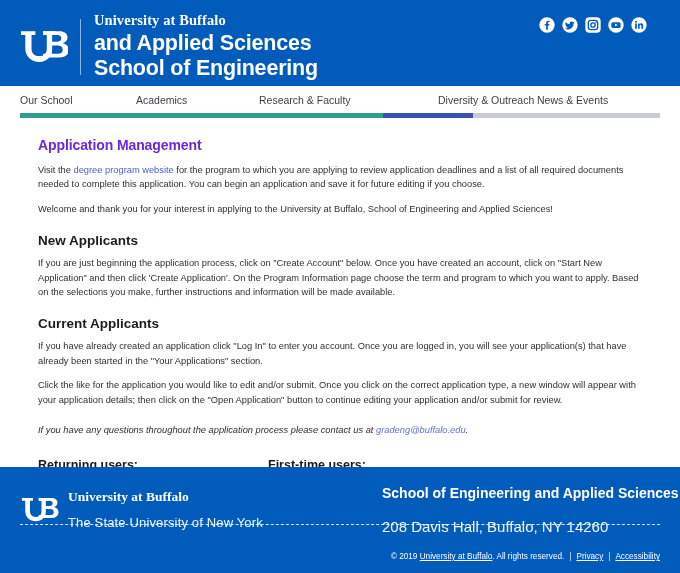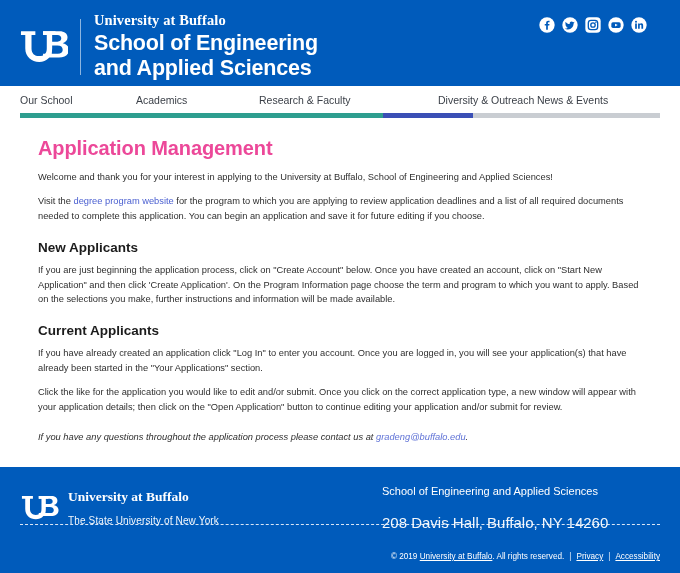--- a/index.html
+++ b/index.html
@@ -95,25 +95,25 @@
     position: absolute; left: 453px; top: 1px;
     width: 187px; height: 1px; background: #c9cdd2;
   }
 
   
   .main {
     padding: 16px 32px 0 38px;
     color: #2b2b2b;
   }
   h1.section-title {
-    font-size: 20px;
+    font-size: 14px;
     font-weight: bold;
     margin: 0 0 10px 0;
     letter-spacing: -.1px;
-    color: #ec4899;
+    color: #6d28d9;
   }
   h2.section-title {
     font-size: 13.5px;
     font-weight: bold;
     margin: 17px 0 8px 0;
     color: #1c1c1c;
   }
   p.body {
     font-size: 9.3px;
     line-height: 1.55;
@@ -175,28 +175,28 @@
   }
   .f-brand { display: flex; align-items: center; width: 362px; }
   .f-ub-mark { width: 39px; height: 30px; flex:none; margin-right: 9px; }
   .f-univ {
     font-family: "Liberation Serif", serif;
     font-weight: bold;
     font-size: 13.5px;
     line-height: 1.1;
   }
   .f-sub {
-    font-size: 10px;
+    font-size: 13px;
     opacity: .95;
     margin-top: 10px;
     letter-spacing: .15px;
   }
   .f-addr-title {
-    font-size: 11px;
-    font-weight: normal;
+    font-size: 14px;
+    font-weight: bold;
     line-height: 1.3;
   }
   .f-addr-line {
     font-size: 15px;
     margin-top: 16px;
     opacity: .95;
   }
   .f-dash {
     position: absolute;
     left: 20px; top: 57px;
@@ -226,22 +226,22 @@
     <div class="brand">
       <svg class="ub-mark" viewBox="0 0 100 82">
         <g fill="#ffffff">
           <path d="M2 8 h30 v8 h-8 v28 c0 10 6 16 16 16 c10 0 16 -6 16 -16 v-28 h-8 v-8 h26 v8 h-7 v28 c0 17 -11 28 -27 28 c-16 0 -29 -11 -29 -28 v-28 h-9 z"></path>
           <path d="M48 8 h34 c11 0 17 5 17 13 c0 6 -4 10 -10 12 c8 2 13 7 13 14 c0 10 -8 16 -21 16 h-33 v-8 h8 v-39 h-8 z M66 16 v14 h12 c5 0 8 -3 8 -7 c0 -4 -3 -7 -8 -7 z M66 38 v17 h13 c6 0 10 -3 10 -8 c0 -6 -4 -9 -11 -9 z"></path>
         </g>
       </svg>
       <div class="brand-divider"></div>
       <div class="brand-text">
         <div class="brand-univ">University at Buffalo</div>
+        <div class="brand-school">and Applied Sciences</div>
         <div class="brand-school">School of Engineering</div>
-        <div class="brand-school">and Applied Sciences</div>
       </div>
     </div>
 
     <div class="social">
       <a href="#">
         <svg viewBox="0 0 24 24">
             <circle cx="12" cy="12" r="11.5" fill="#fff"></circle>
             <path d="M13.3 19v-6.2h2.1l.3-2.4h-2.4V8.9c0-.7.2-1.2 1.2-1.2h1.3V5.6c-.2 0-1-.1-1.9-.1-1.9 0-3.2 1.1-3.2 3.2v1.8H8.6v2.4h2.1V19z" fill="#005bbb"></path>
           </svg>
       </a>
@@ -290,25 +290,25 @@
       <div class="seg-blue"></div>
       <div class="seg-gray"></div>
     </div>
   </div>
 
   <div class="main">
 
     <h1 class="section-title">Application Management</h1>
 
     <p class="body">
+      <span>Visit the </span><a class="inline-link" href="#">degree program website</a><span> for the program to which you are applying to review application deadlines and a list of all required documents needed to complete this application. You can begin an application and save it for future editing if you choose.</span>
+    </p>
+
+    <p class="body">
       <span>Welcome and thank you for your interest in applying to the University at Buffalo, School of Engineering and Applied Sciences!</span>
-    </p>
-
-    <p class="body">
-      <span>Visit the </span><a class="inline-link" href="#">degree program website</a><span> for the program to which you are applying to review application deadlines and a list of all required documents needed to complete this application. You can begin an application and save it for future editing if you choose.</span>
     </p>
 
     <h2 class="section-title">New Applicants</h2>
     <p class="body">If you are just beginning the application process, click on "Create Account" below. Once you have created an account, click on "Start New Application" and then click 'Create Application'.  On the Program Information page choose the term and program to which you want to apply.  Based on the selections you make, further instructions and information will be made available.</p>
 
     <h2 class="section-title">Current Applicants</h2>
     <p class="body">If you have already created an application click "Log In" to enter you account. Once you are logged in, you will see your application(s) that have already been started in the "Your Applications" section.</p>
     <p class="body">Click the like for the application you would like to edit and/or submit. Once you click on the correct application type, a new window will appear with your application details; then click on the "Open Application" button to continue editing your application and/or submit for review.</p>
 
     <p class="note">

